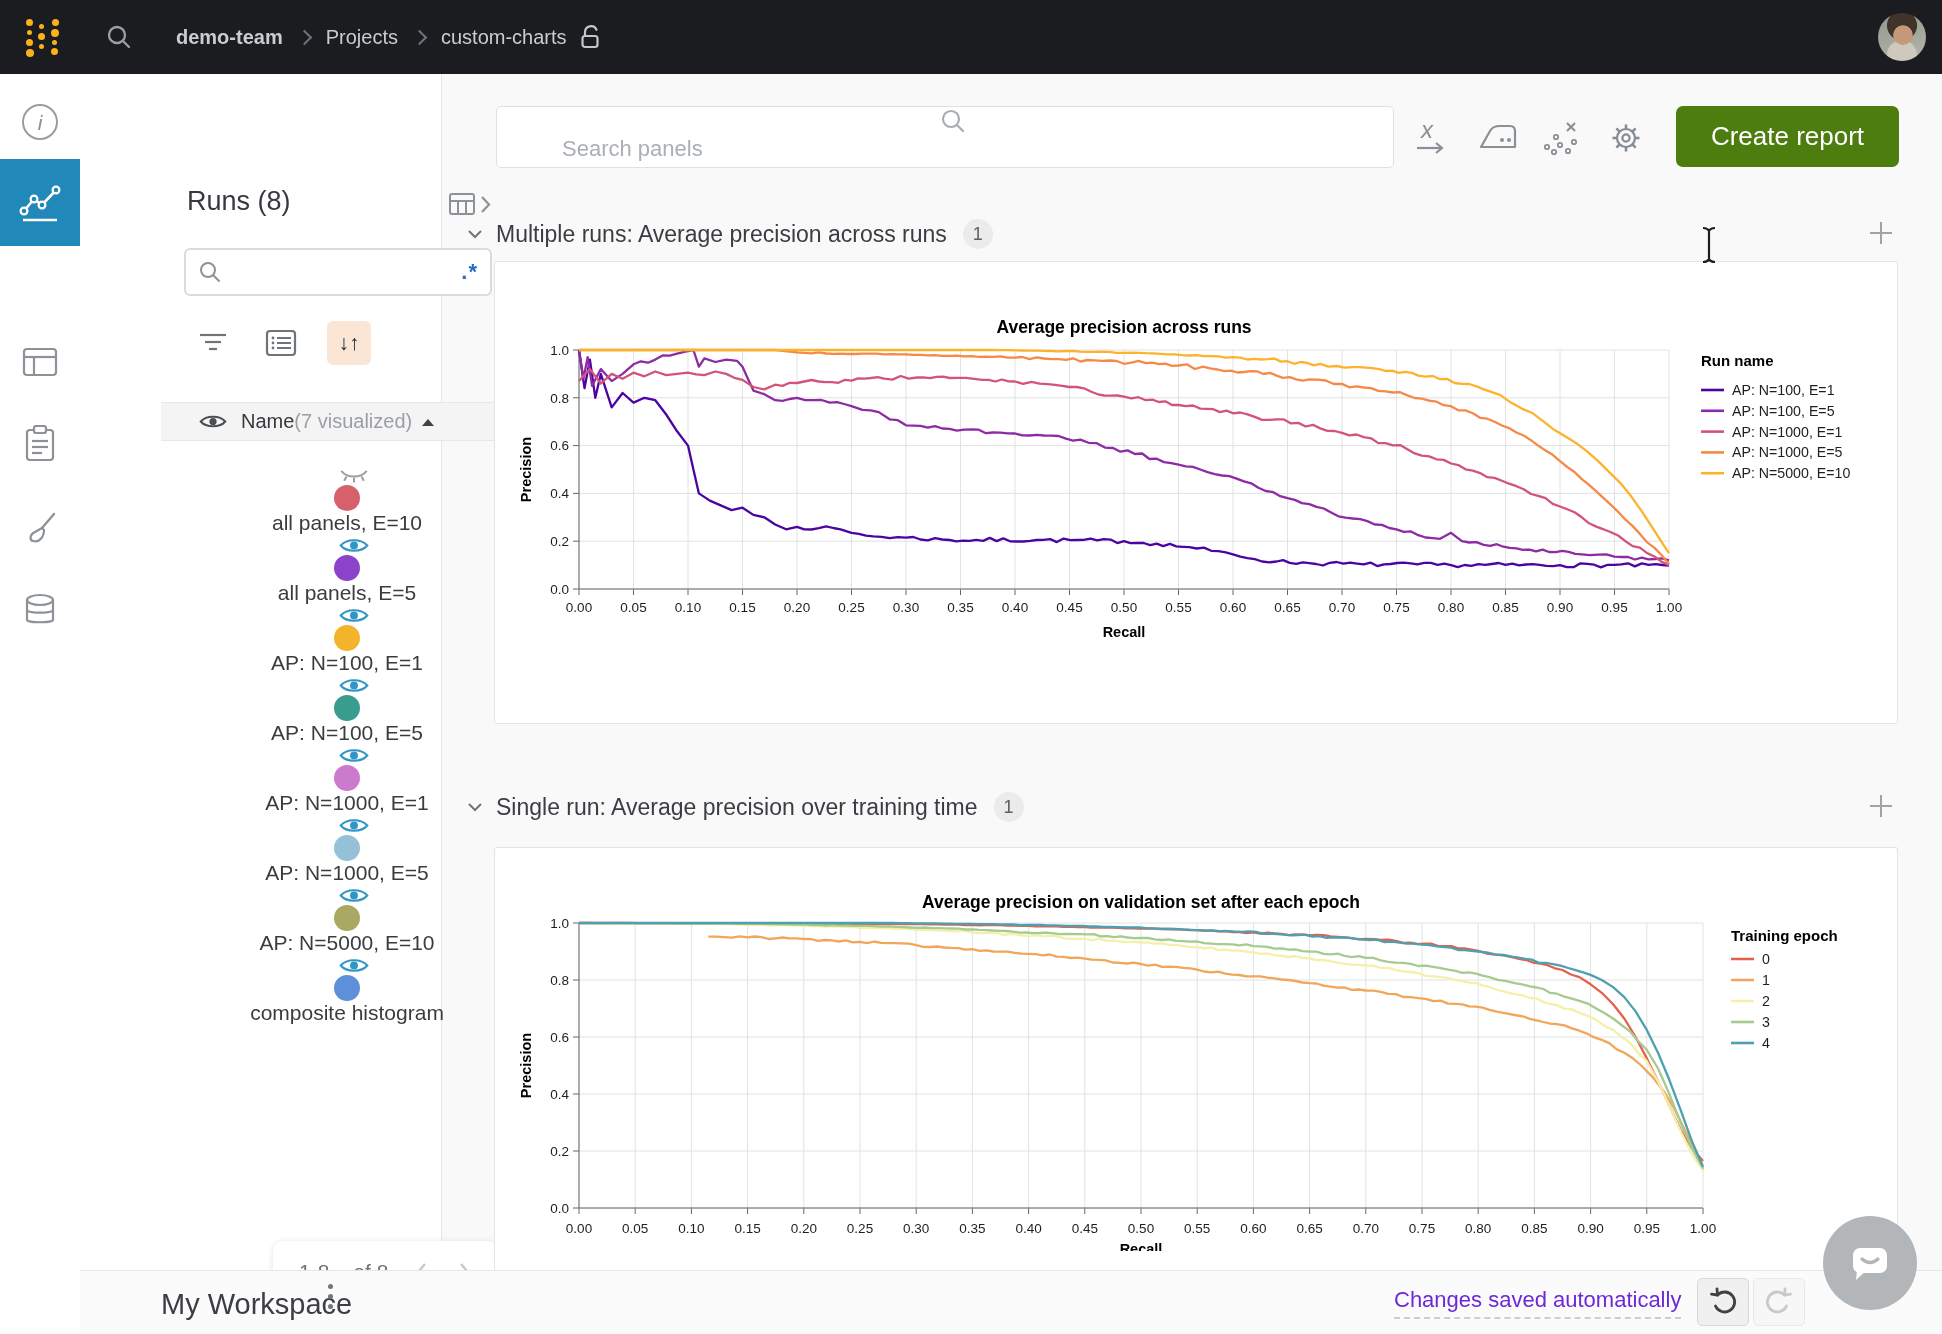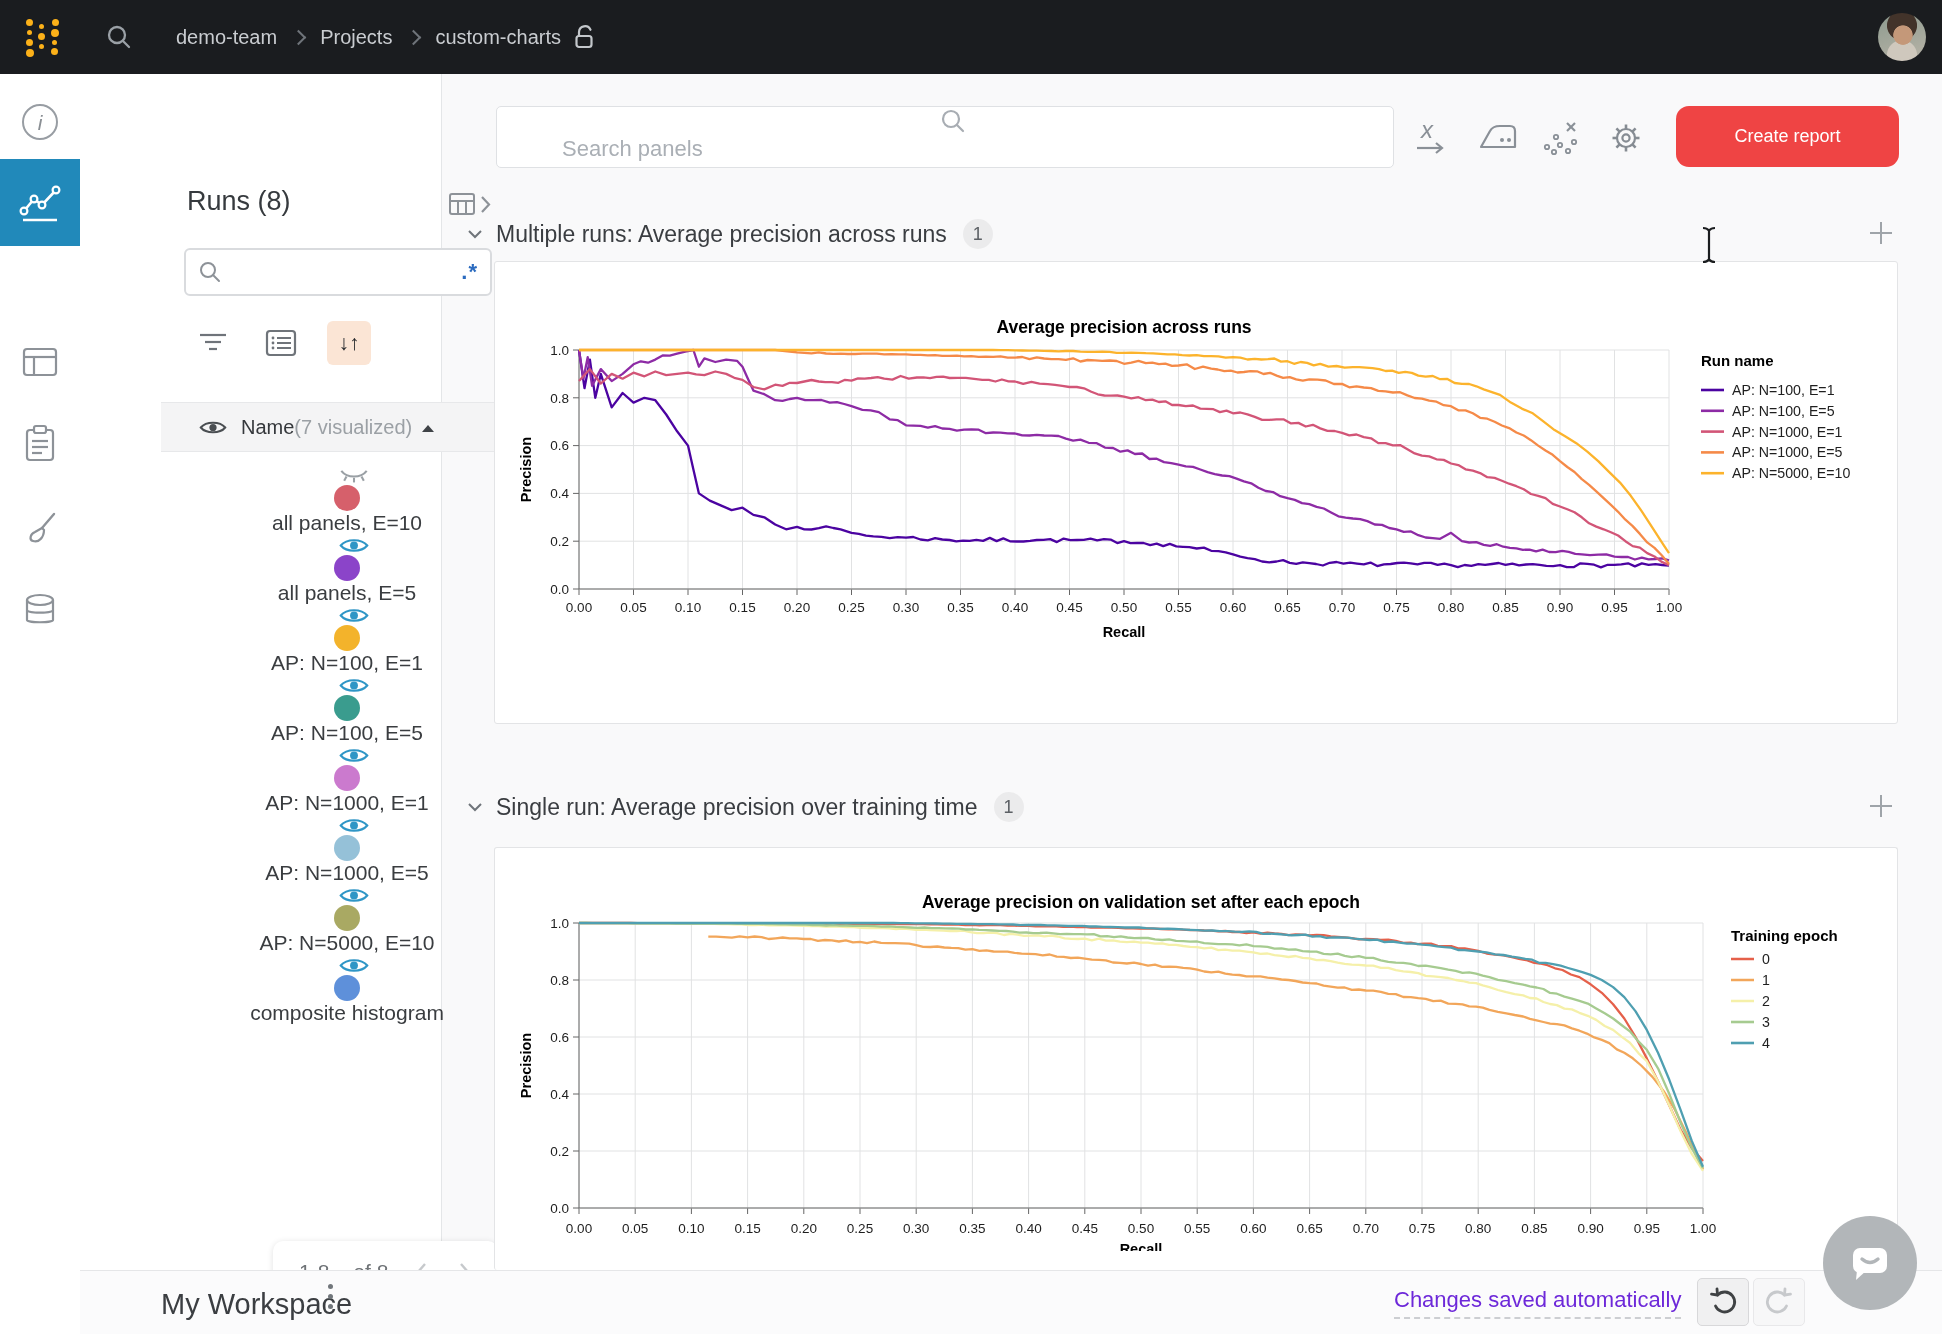--- a/index.html
+++ b/index.html
@@ -22,39 +22,39 @@
   .rail-item{position:absolute;left:0;width:80px;height:80px;display:flex;align-items:center;justify-content:center;}
   #rail-active{top:85px;height:87px;background:#2189ba;}
   
   #sidebar{left:80px;top:74px;width:361px;height:1196px;background:#fff;border-right:1px solid #e4e6e8;}
   #runs-title{left:107px;top:112px;font-size:27px;color:#363a3e;}
   #runs-table-ico{left:368px;top:118px;}
   #side-search{left:104px;top:174px;width:308px;height:48px;border:2px solid #d9dbde;border-radius:6px;background:#fff;display:flex;align-items:center;box-sizing:border-box;}
   #regex{margin-left:auto;margin-right:12px;color:#2b6bbf;font-size:22px;font-weight:bold;letter-spacing:1px;}
   .tool-ico{position:absolute;top:247px;width:44px;height:44px;display:flex;align-items:center;justify-content:center;border-radius:6px;}
   #sort-btn{background:#fbe5d5;font-size:21px;color:#26292c;}
-  #name-header{left:81px;top:328px;width:359px;height:50px;background:#f4f4f5;border-top:1px solid #e7e8ea;border-bottom:1px solid #e7e8ea;display:flex;align-items:center;box-sizing:border-box;}
+  #name-header{left:81px;top:328px;width:359px;height:39px;background:#f4f4f5;border-top:1px solid #e7e8ea;border-bottom:1px solid #e7e8ea;display:flex;align-items:center;box-sizing:border-box;}
   #name-header .lbl{font-size:20px;color:#35383c;margin-left:14px;}
   #name-header .viz{font-size:20px;color:#9ba0a5;}
   .caret-up{width:0;height:0;border-left:6px solid transparent;border-right:6px solid transparent;border-bottom:7px solid #3f4347;margin-left:10px;margin-top:2px;}
   #runs-list{left:80px;top:392px;width:360px;}
   .run-row{height:70px;display:flex;align-items:center;flex-direction:column;}
   .run-row .eye{width:40px;margin-left:27px;display:flex;justify-content:center;}
   .run-dot{width:26px;height:26px;border-radius:50%;margin-left:13px;}
   .run-label{font-size:21px;color:#3a3d40;margin-left:14px;white-space:nowrap;}
   #pagination{left:193px;top:1167px;width:225px;height:62px;background:#fff;border-radius:10px;box-shadow:0 1px 6px rgba(0,0,0,0.12);display:flex;align-items:center;}
   #pagination .rng{font-size:21px;color:#6f7377;margin-left:26px;}
   .caret-down{width:0;height:0;border-left:5px solid transparent;border-right:5px solid transparent;border-top:6px solid #6f7377;margin:3px 0 0 5px;}
   #pagination .of{font-size:21px;color:#6f7377;margin-left:9px;}
   
   #main-search{left:496px;top:106px;width:898px;height:62px;background:#fff;border:1px solid #dfe1e4;border-radius:5px;display:flex;align-items:center;box-sizing:border-box;flex-direction:column;}
   #main-search input{border:0;outline:0;font-size:22px;color:#3a3d41;width:780px;margin-left:14px;font-family:"Liberation Sans",sans-serif;background:transparent;}
   #main-search input::placeholder{color:#aaafb5;}
   .tb-ico{position:absolute;top:118px;width:42px;height:40px;}
-  #create-report{left:1676px;top:106px;width:223px;height:61px;background:#ef4444;border:0;border-radius:13px;color:#fff;font-size:18px;font-weight:500;font-family:"Liberation Sans",sans-serif;cursor:pointer;}
+  #create-report{left:1676px;top:106px;width:223px;height:61px;background:#4d7c0f;border:0;border-radius:7px;color:#fff;font-size:26px;font-weight:500;font-family:"Liberation Sans",sans-serif;cursor:pointer;}
   .section-header{position:absolute;display:flex;align-items:center;}
   .section-title{font-size:23px;color:#3a3d41;margin-left:12px;}
   .badge{width:30px;height:30px;border-radius:50%;background:#ebebec;color:#5c6065;font-size:18px;display:flex;align-items:center;justify-content:center;margin-left:16px;}
   .panel{position:absolute;background:#fff;border:1px solid #e3e4e6;border-radius:3px;box-sizing:border-box;}
   .plus-ico{position:absolute;width:28px;height:28px;}
   
   #footer{left:80px;top:1270px;width:1862px;height:64px;background:#fbfbfc;border-top:1px solid #e5e6e8;z-index:5;}
   #ws-label{left:81px;top:17px;font-size:29px;color:#3b3e42;}
   #kebab{left:248px;top:13px;display:flex;flex-direction:column;gap:5px;}
   #kebab i{width:5px;height:5px;border-radius:50%;background:#71767b;}
@@ -83,21 +83,21 @@
         <i style="left:25px;top:13px;width:8px;height:8px"></i>
         <i style="left:26px;top:24px;width:5px;height:5px"></i>
         <i style="left:25px;top:32px;width:7px;height:7px"></i>
     </div>
     <span style="margin-left:44px;display:flex;">
       <svg width="30" height="30" viewBox="0 0 30 30">
           <circle cx="13" cy="13" r="8" fill="none" stroke="#9aa0a6" stroke-width="2.3"></circle>
           <line x1="19" y1="19" x2="25" y2="25" stroke="#9aa0a6" stroke-width="2.3" stroke-linecap="round"></line>
         </svg>
     </span>
-    <span class="crumb" style="margin-left:42px;">demo-team</span>
+    <span class="crumb" style="margin-left:42px;font-weight:bold;">demo-team</span>
     <span class="crumb-sep"></span>
     <span class="crumb">Projects</span>
     <span class="crumb-sep"></span>
     <span class="crumb">custom-charts</span>
     <span style="margin-left:12px;display:flex;">
       <svg width="24" height="26" viewBox="0 0 24 26">
           <path d="M6 12 V8 a6 6 0 0 1 11.5 -2.2" fill="none" stroke="#c3c7cb" stroke-width="2.2" stroke-linecap="round"></path>
           <rect x="3.5" y="12" width="15" height="11" rx="2.5" fill="none" stroke="#c3c7cb" stroke-width="2.2"></rect>
         </svg>
     </span>

